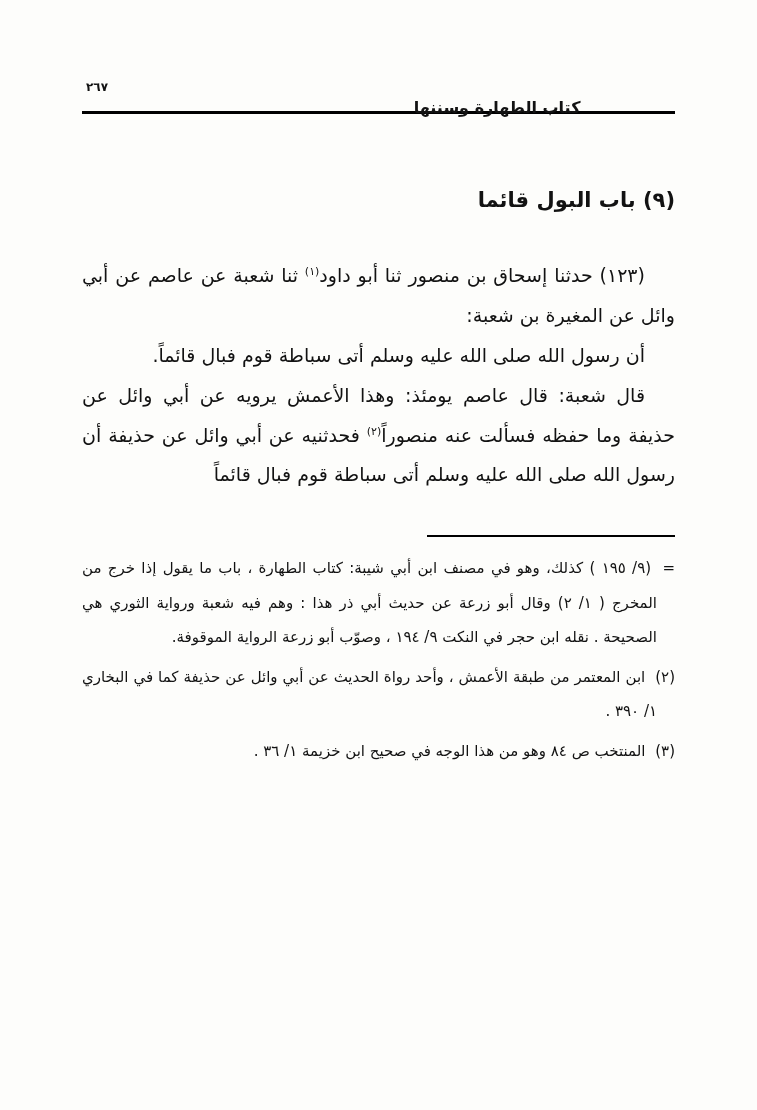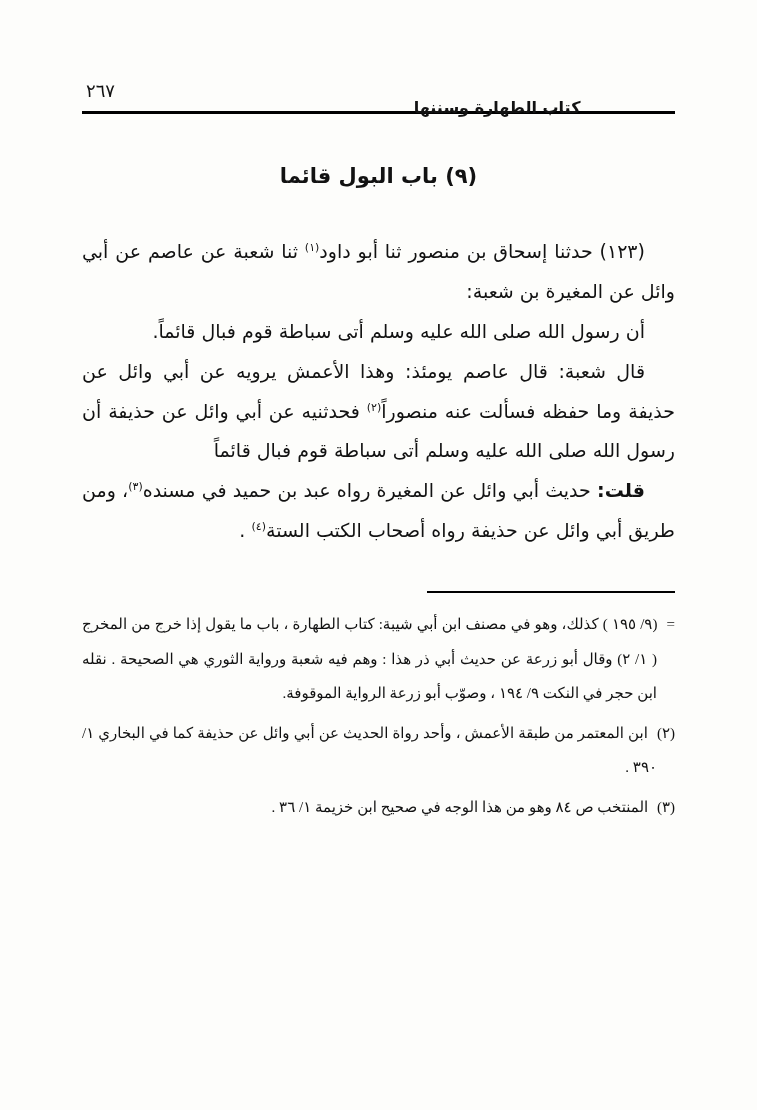--- a/index.html
+++ b/index.html
@@ -13,33 +13,32 @@
     background:#fdfdfb;
     color:#121212;
     direction:rtl;
     padding:78px 82px 0 82px;
     position:relative;
     overflow:hidden;
   }
   .page-header { position:relative; height:30px; }
   .page-number {
     position:absolute; left:4px; top:2px;
-    font-weight:normal; font-size:18px; letter-spacing:2px;
+    font-weight:bold; font-size:12px; letter-spacing:2px;
   }
   .header-title {
     position:absolute; left:70%; top:20px;
     transform:translateX(-50%);
     font-weight:bold; font-size:16px;
     white-space:nowrap;
   }
   .header-rule { height:3px; background:#000; margin-top:3px; }
   .chapter-title {
-    text-align:center;
     font-size:21px; font-weight:bold;
-    margin-top:50px;
+    margin-top:74px;
   }
   .body-text {
     margin-top:44px;
     font-size:19px;
     line-height:2.1;
     text-align:justify;
   }
   .para { text-indent:30px; }
   .bold { font-weight:bold; }
   sup.fnref {
@@ -54,21 +53,20 @@
   .footnotes {
     margin-top:14px;
     font-size:15px;
     line-height:2.3;
     text-align:justify;
   }
   .footnote {
     padding-right:18px;
     text-indent:-18px;
     margin-bottom:5px;
-    font-family:Liberation Serif, serif;
   }
   .fn-marker { margin-left:5px; }
 </style>
 </head>
 <body>
 
 <div class="page">
 
   <header class="page-header">
     <span class="page-number">٢٦٧</span>
@@ -76,21 +74,20 @@
   </header>
 
   <div class="header-rule"></div>
 
   <h1 class="chapter-title">(٩) باب البول قائما</h1>
 
   <main class="body-text">
       <p class="para"><span>(١٢٣) حدثنا إسحاق بن منصور ثنا أبو داود</span><sup class="fnref">(١)</sup><span> ثنا شعبة عن عاصم عن أبي وائل عن المغيرة بن شعبة:</span></p>
       <p class="para"><span>أن رسول الله صلى الله عليه وسلم أتى سباطة قوم فبال قائماً.</span></p>
       <p class="para"><span>قال شعبة: قال عاصم يومئذ: وهذا الأعمش يرويه عن أبي وائل عن حذيفة وما حفظه فسألت عنه منصوراً</span><sup class="fnref">(٢)</sup><span> فحدثنيه عن أبي وائل عن حذيفة أن رسول الله صلى الله عليه وسلم أتى سباطة قوم فبال قائماً</span></p>
-      <p class="para"><span class="bold">قلت:</span><span> حديث أبي وائل عن المغيرة رواه عبد بن حميد في مسنده</span><sup class="fnref">(٣)</sup><span>، ومن طريق أبي وائل عن حذيفة رواه أصحاب الكتب الستة</span><sup class="fnref">(٤)</sup><span> .</span></p>
     </main>
 
   <div class="footnote-sep"></div>
 
   <section class="footnotes">
       <div class="footnote"><span class="fn-marker">=</span> <span class="fn-text">(٩/ ١٩٥ ) كذلك، وهو في مصنف ابن أبي شيبة: كتاب الطهارة ، باب ما يقول إذا خرج من المخرج ( ١/ ٢) وقال أبو زرعة عن حديث أبي ذر هذا : وهم فيه شعبة ورواية الثوري هي الصحيحة . نقله ابن حجر في النكت ٩/ ١٩٤ ، وصوّب أبو زرعة الرواية الموقوفة.</span></div>
       <div class="footnote"><span class="fn-marker">(٢)</span> <span class="fn-text">ابن المعتمر من طبقة الأعمش ، وأحد رواة الحديث عن أبي وائل عن حذيفة كما في البخاري ١/ ٣٩٠ .</span></div>
       <div class="footnote"><span class="fn-marker">(٣)</span> <span class="fn-text">المنتخب ص ٨٤ وهو من هذا الوجه في صحيح ابن خزيمة ١/ ٣٦ .</span></div>
     </section>
 

